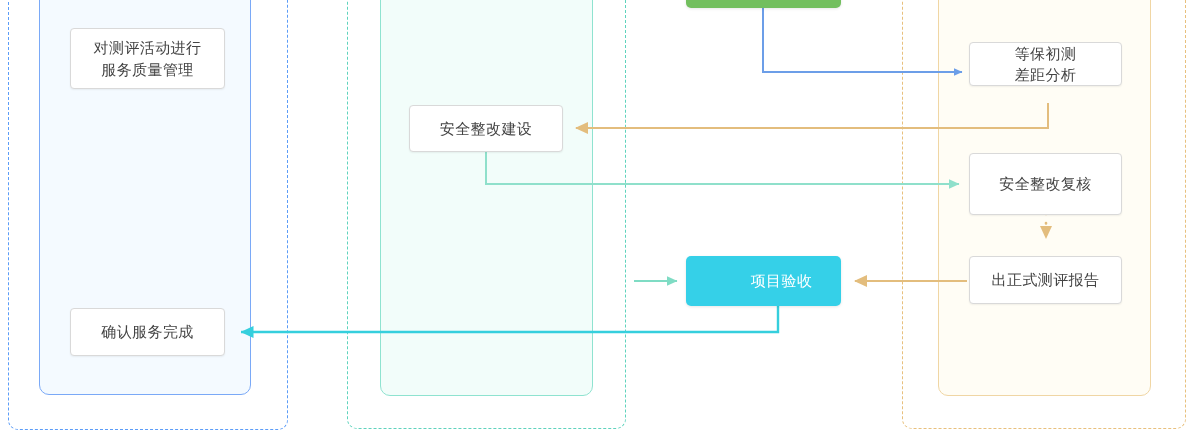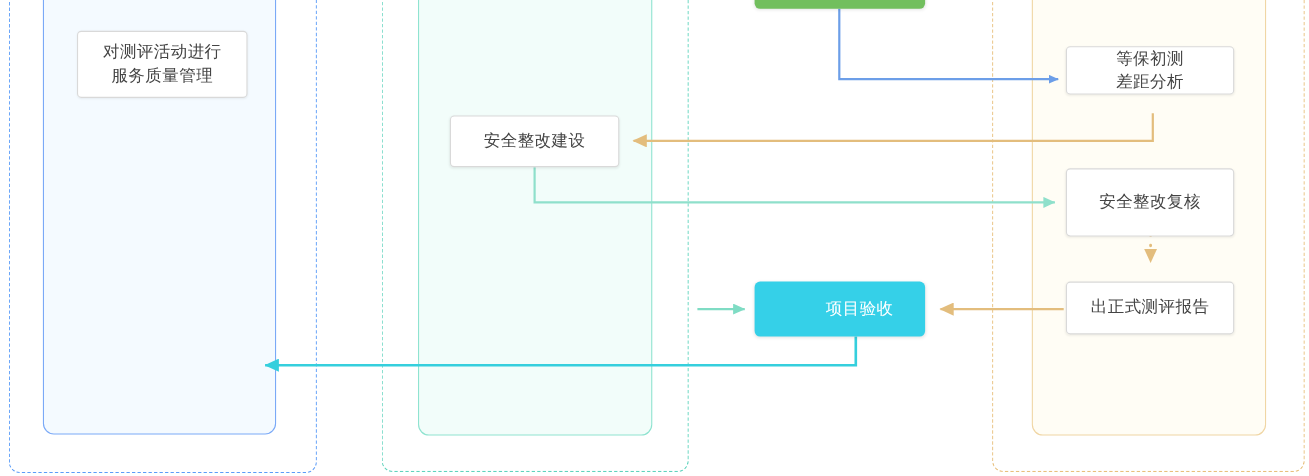--- a/index.html
+++ b/index.html
@@ -122,20 +122,21 @@
     <path d="M634,281 L677,281" fill="none" stroke="#7fdcc4" stroke-width="2" marker-end="url(#ar-mint2)"></path>
 
     <path d="M778,306 L778,332 L241,332" fill="none" stroke="#35cfdd" stroke-width="2.4" marker-end="url(#ar-cyan)"></path>
   </svg>
 
   <div class="node filled" style="left:686px; top:-22px; width:155px; height:30px; background:#72bf5e;"></div>
 
   <div class="node plain" style="left:70px; top:28px; width:155px; height:61px;">对测评活动进行
 服务质量管理</div>
 
+  <div class="node plain" style="left:70px; top:308px; width:155px; height:48px;">确认服务完成</div>
 
   <div class="node plain" style="left:409px; top:105px; width:154px; height:47px;">安全整改建设</div>
 
   <div class="node filled" style="left:686px; top:256px; width:155px; height:50px; background:#35d0e8;">项目验收</div>
 
   <div class="node plain" style="left:969px; top:42px; width:153px; height:44px;">等保初测
 差距分析</div>
 
   <div class="node plain" style="left:969px; top:153px; width:153px; height:62px;">安全整改复核</div>
 

